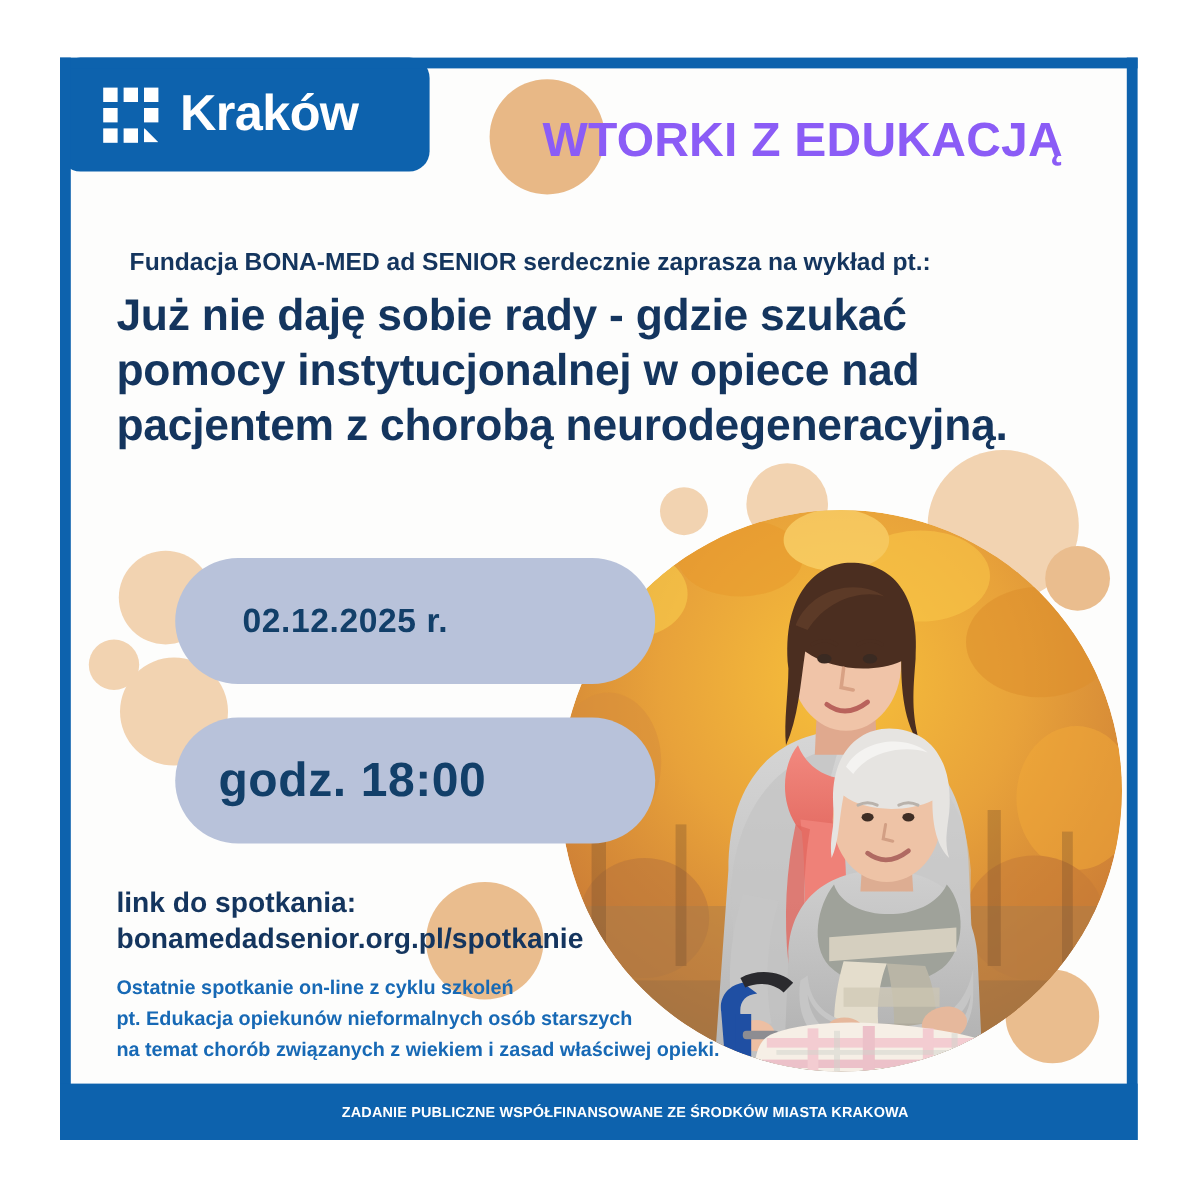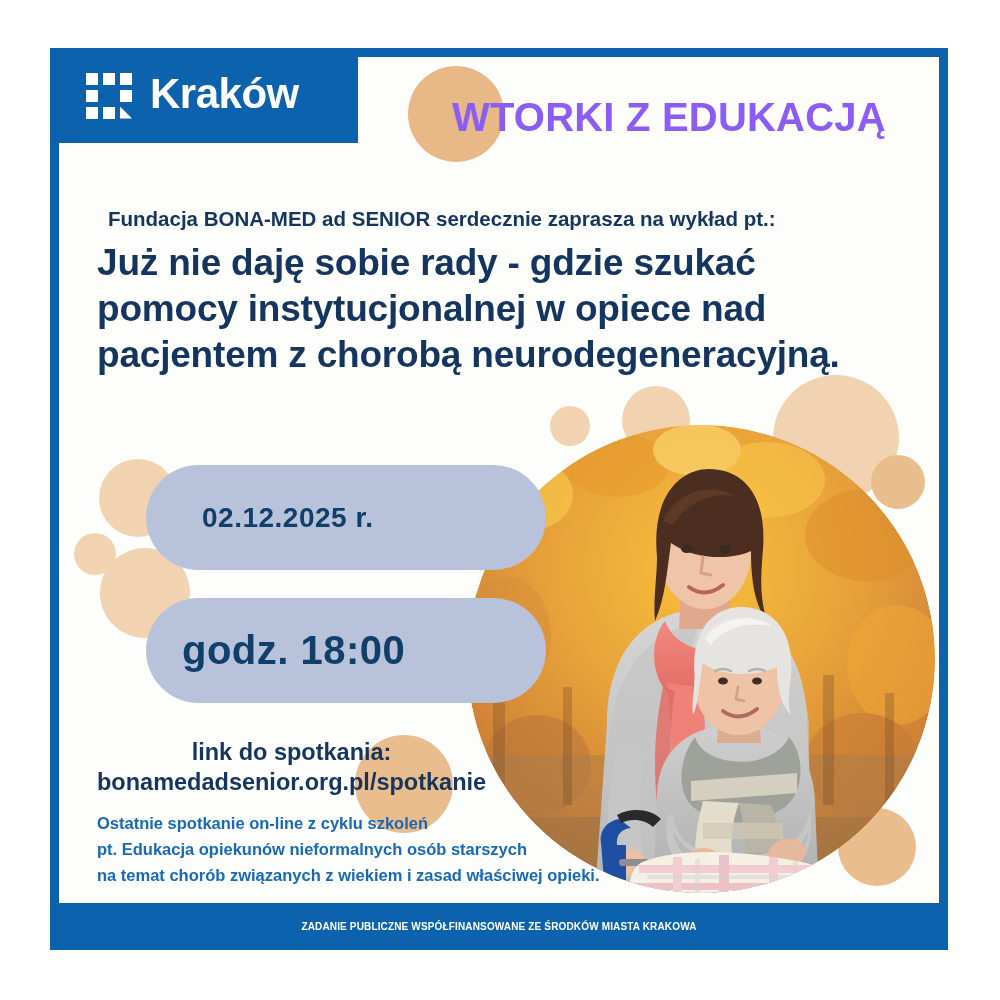--- a/index.html
+++ b/index.html
@@ -30,36 +30,37 @@
     position:absolute;left:939px;top:48px;width:9px;height:902px;
     background:#0d62ad;
   }
   .frame-bottom-bar{
     position:absolute;left:50px;top:903px;width:898px;height:47px;
     background:#0d62ad;
   }
   .footer-text{
     position:absolute;left:50px;top:903px;width:898px;height:47px;
     display:flex;align-items:center;justify-content:center;
-    color:#ffffff;font-size:10px;font-weight:700;letter-spacing:.15px;
+    color:#ffffff;font-size:12px;font-weight:700;letter-spacing:.15px;
     white-space:nowrap;
+    padding-left:22px;
   }
 
   
   .inner{
     position:absolute;left:59px;top:57px;width:880px;height:846px;
     background:#fdfdfc;overflow:hidden;
   }
 
   
   .logo-block{
     position:absolute;left:50px;top:48px;width:308px;height:95px;
     background:#0d62ad;
     display:flex;align-items:center;
-    padding-left:36px;box-sizing:border-box;
+    padding-left:36px;box-sizing:border-box;border-radius:17px;
   }
   .logo-mark{
     width:46px;height:46px;position:relative;flex:0 0 auto;margin-right:18px;
   }
   .logo-mark i{position:absolute;background:#ffffff;display:block;}
   .logo-word{
     color:#ffffff;font-size:42px;font-weight:700;letter-spacing:-.5px;
     line-height:1;margin-top:-3px;
   }
 
@@ -106,21 +107,21 @@
     position:absolute;left:467px;top:425px;width:468px;height:468px;
     border-radius:50%;overflow:hidden;
   }
   .photo svg{display:block;width:468px;height:468px;}
 
   
   .link-block{
     position:absolute;left:97px;top:737px;
     color:#14355e;font-size:23.5px;font-weight:700;line-height:30px;
   }
-  .link-block span{display:block;white-space:nowrap;text-align:center;}
+  .link-block span{display:block;white-space:nowrap;}
 
   
   .note{
     position:absolute;left:97px;top:810px;
     color:#1769b5;font-size:16.5px;font-weight:700;line-height:26px;
   }
   .note span{display:block;white-space:nowrap;}
 </style>
 </head>
 <body>

